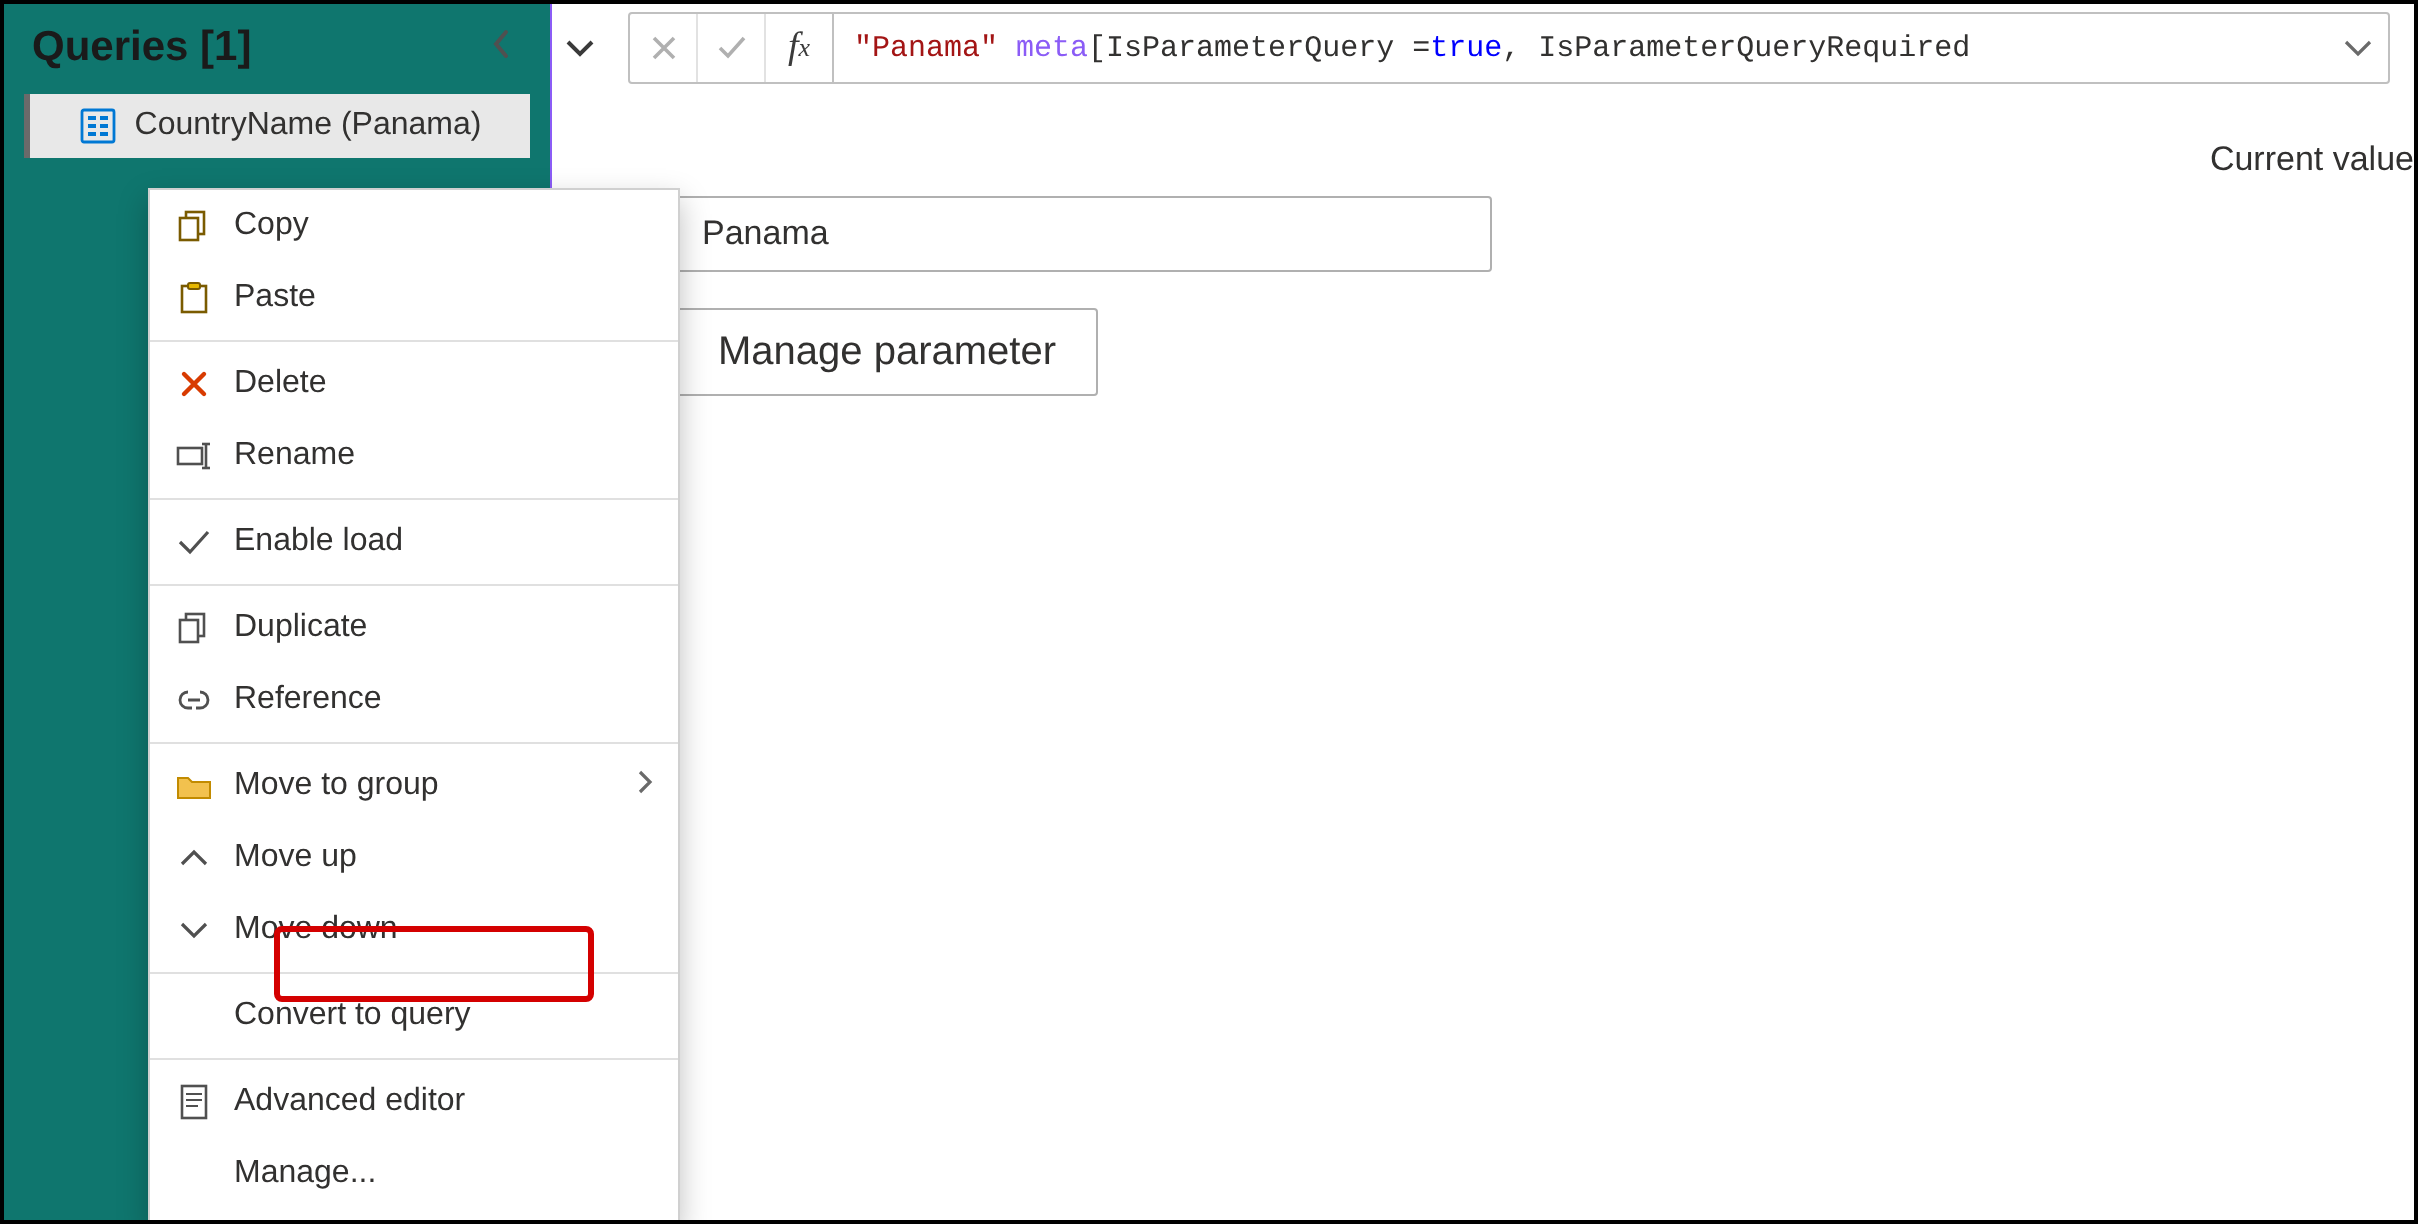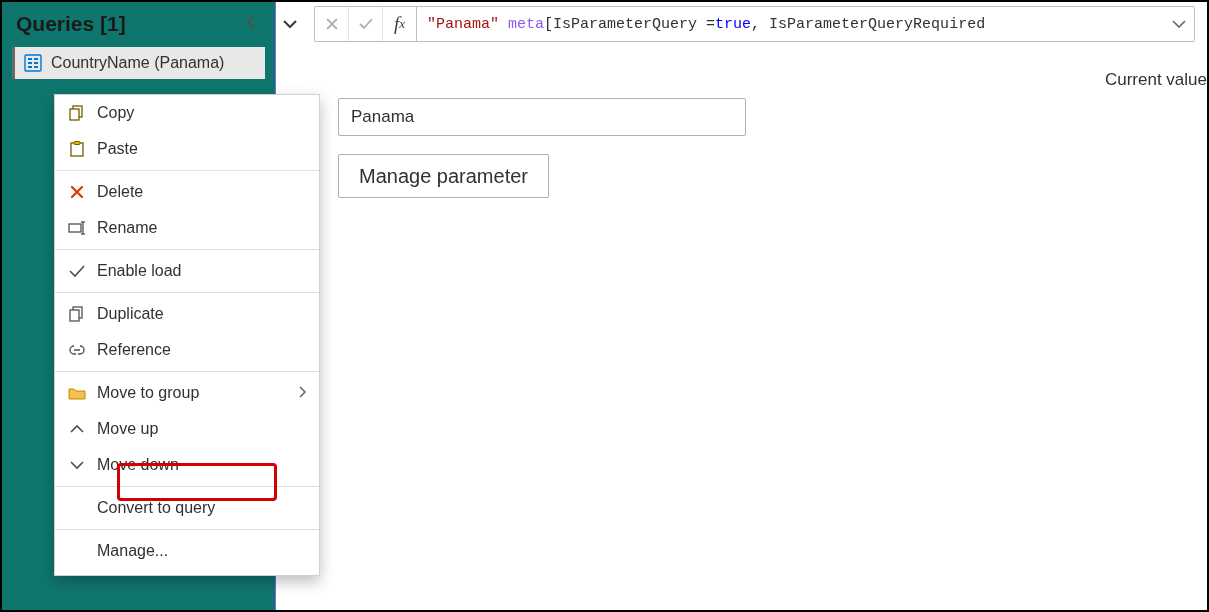--- a/index.html
+++ b/index.html
@@ -37,20 +37,21 @@
   }
   .query-item {
     display: flex;
     align-items: center;
     margin: 0 10px;
     padding: 6px 8px;
     background: #e8e8e8;
     border-left: 3px solid #6a6a6a;
     font-size: 16px;
     cursor: pointer;
+    justify-content: center;
   }
   .query-item svg { margin-right: 8px; flex-shrink:0; }
   .main {
     flex: 1;
     padding: 0;
     position: relative;
   }
   .formula-row {
     display: flex;
     align-items: stretch;
@@ -125,21 +126,21 @@
     border: 1px solid #b0b0b0;
     background: #fff;
     border-radius: 2px;
     cursor:pointer;
     font-family:inherit;
     color:#323130;
   }
   
   .ctx-menu {
     position: absolute;
-    left: 52px;
+    left: 72px;
     top: 92px;
     width: 266px;
     background: #fff;
     border: 1px solid #d0d0d0;
     box-shadow: 0 6px 14px rgba(0,0,0,0.25);
     z-index: 10;
     padding-bottom: 6px;
   }
   .ctx-item {
     display: flex;
@@ -291,20 +292,31 @@
           </svg>
       </span>
       <span>Move down</span>
     </div>
     <div class="ctx-sep"></div>
     <div class="ctx-item" style="position:relative;">
       <span class="ctx-icon"></span>
       <span>Convert to query</span>
     </div>
     <div class="ctx-sep"></div>
+    <div class="ctx-item">
+      <span class="ctx-icon">
+        <svg width="16" height="18" viewBox="0 0 16 18">
+            <rect x="2" y="1" width="12" height="16" fill="none" stroke="#505050" stroke-width="1.3"></rect>
+            <line x1="4" y1="5" x2="12" y2="5" stroke="#505050"></line>
+            <line x1="4" y1="8" x2="12" y2="8" stroke="#505050"></line>
+            <line x1="4" y1="11" x2="10" y2="11" stroke="#505050"></line>
+          </svg>
+      </span>
+      <span>Advanced editor</span>
+    </div>
     <div class="ctx-item">
       <span class="ctx-icon"></span>
       <span>Manage...</span>
     </div>
 
     <div class="highlight-box" style="left:62px; top:368px; width:160px; height:38px;"></div>
   </div>
 </div>
 
 <div class="main">

